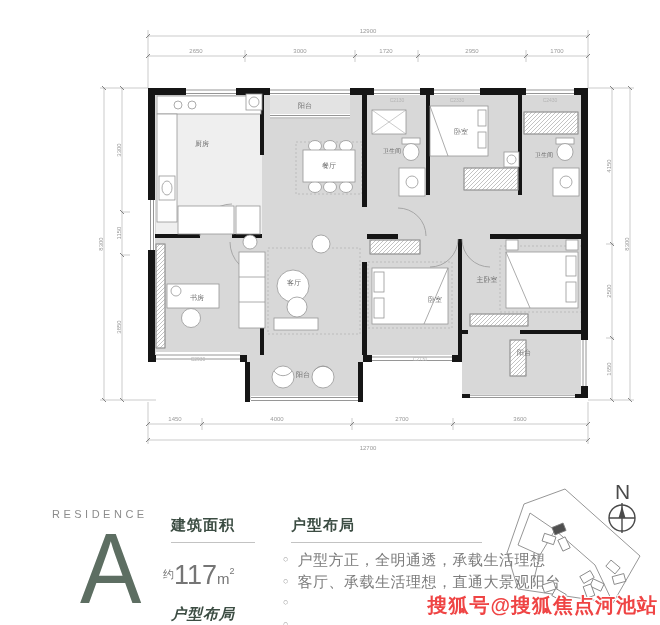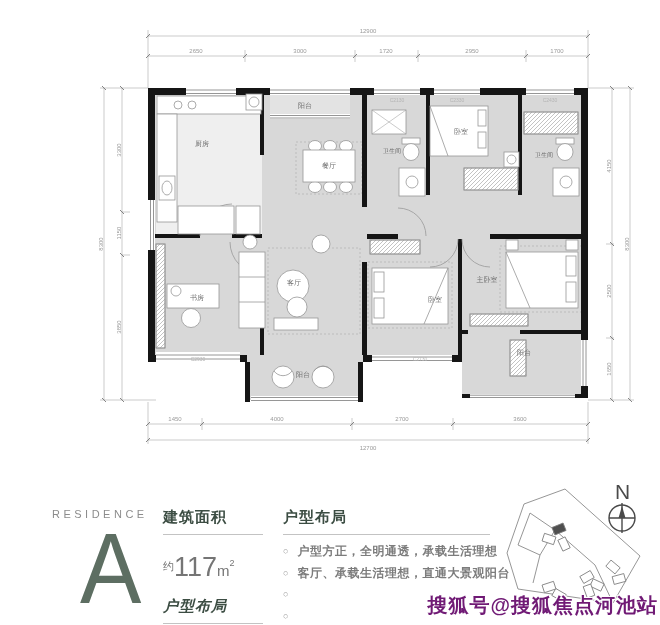--- a/index.html
+++ b/index.html
@@ -8,38 +8,38 @@
   svg text{font-family:"Liberation Sans",sans-serif;}
   
   .info{position:absolute;left:0;top:500px;width:660px;height:125px;}
   .residence-label{position:absolute;left:52px;top:8px;font-size:11px;letter-spacing:3.5px;
                    color:#8c8c8c;}
   .unit-letter{position:absolute;left:80px;top:18px;font-size:100px;line-height:1;
                color:#5d6e62;transform:scaleX(.92);transform-origin:left top;}
   .col{position:absolute;top:8px;}
   .col-area{left:163px;width:100px;}
   .col-review{left:283px;width:207px;}
-  .col h3{margin:0;font-size:15px;font-weight:bold;color:#3c4d43;
+  .col h3{margin:8px;font-size:15px;font-weight:bold;color:#3c4d43;
           padding-bottom:7px;border-bottom:1px solid #c3c3c3;letter-spacing:1px;}
   .area-value{margin-top:17px;color:#757575;}
   .area-approx{font-size:11px;vertical-align:6px;}
   .area-num{font-size:27px;}
   .area-unit{font-size:15px;}
   .area-sup{font-size:9px;vertical-align:10px;}
   .h3-2{margin-top:14px !important;font-style:italic;}
   .layout-value{margin-top:7px;font-size:12px;color:#8a8a8a;letter-spacing:1px;}
   .bullets{margin-top:9px;}
   .bullet{display:flex;align-items:flex-start;margin-bottom:6.5px;}
   .bullet .dot{font-size:9px;color:#9a9a9a;margin-right:9px;line-height:15px;}
-  .bullet .txt{font-size:12px;color:#7c7c7c;line-height:15px;letter-spacing:.5px;white-space:nowrap;font-weight:bold;}
+  .bullet .txt{font-size:15px;color:#7c7c7c;line-height:15px;letter-spacing:.5px;white-space:nowrap;}
   
   .siteplan{position:absolute;left:495px;top:475px;}
   
   .watermark{position:absolute;right:2px;top:592px;font-size:20px;font-weight:bold;
-             color:#701a75;letter-spacing:1px;z-index:9;white-space:nowrap;
+             color:#ef4444;letter-spacing:1px;z-index:9;white-space:nowrap;
              text-shadow:-1px -1px 0 #fff,1px -1px 0 #fff,-1px 1px 0 #fff,1px 1px 0 #fff;}
 </style>
 </head>
 <body>
 
 <div class="canvas">
 
 <svg width="660" height="472" viewBox="0 0 660 472" style="position:absolute;left:0;top:0;">
   <defs>
     <pattern id="hatch" patternUnits="userSpaceOnUse" width="4" height="4">

